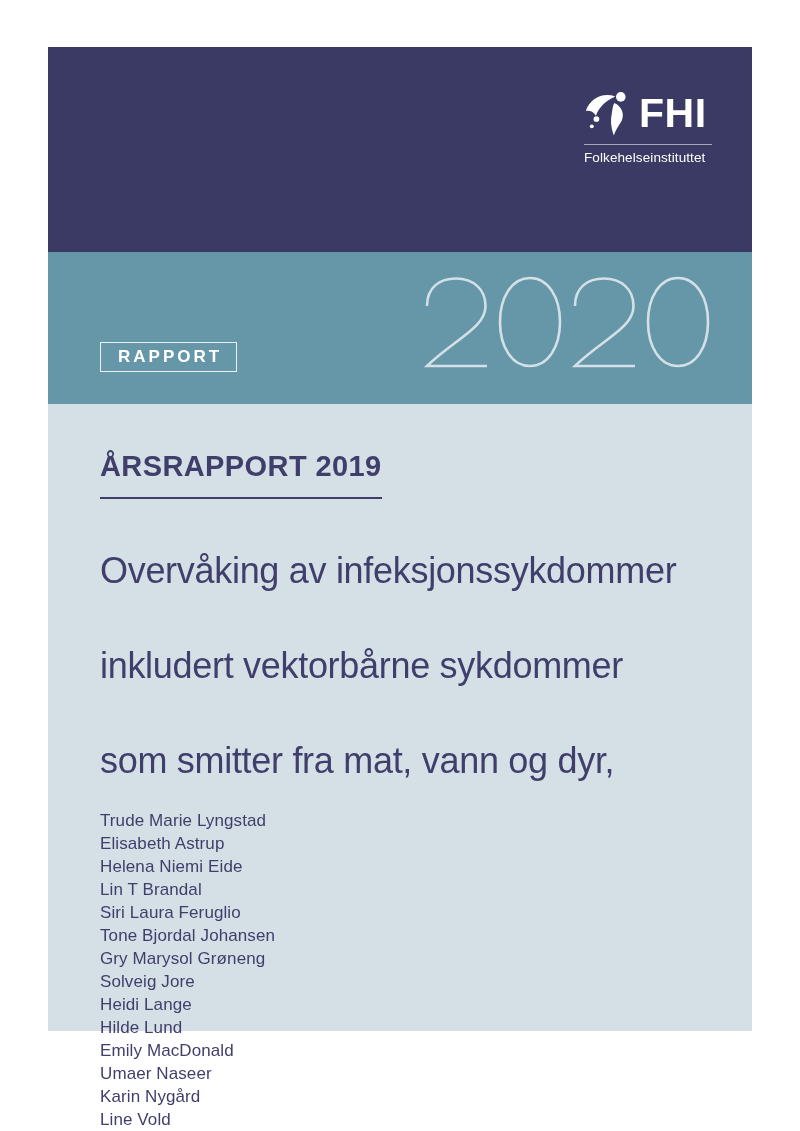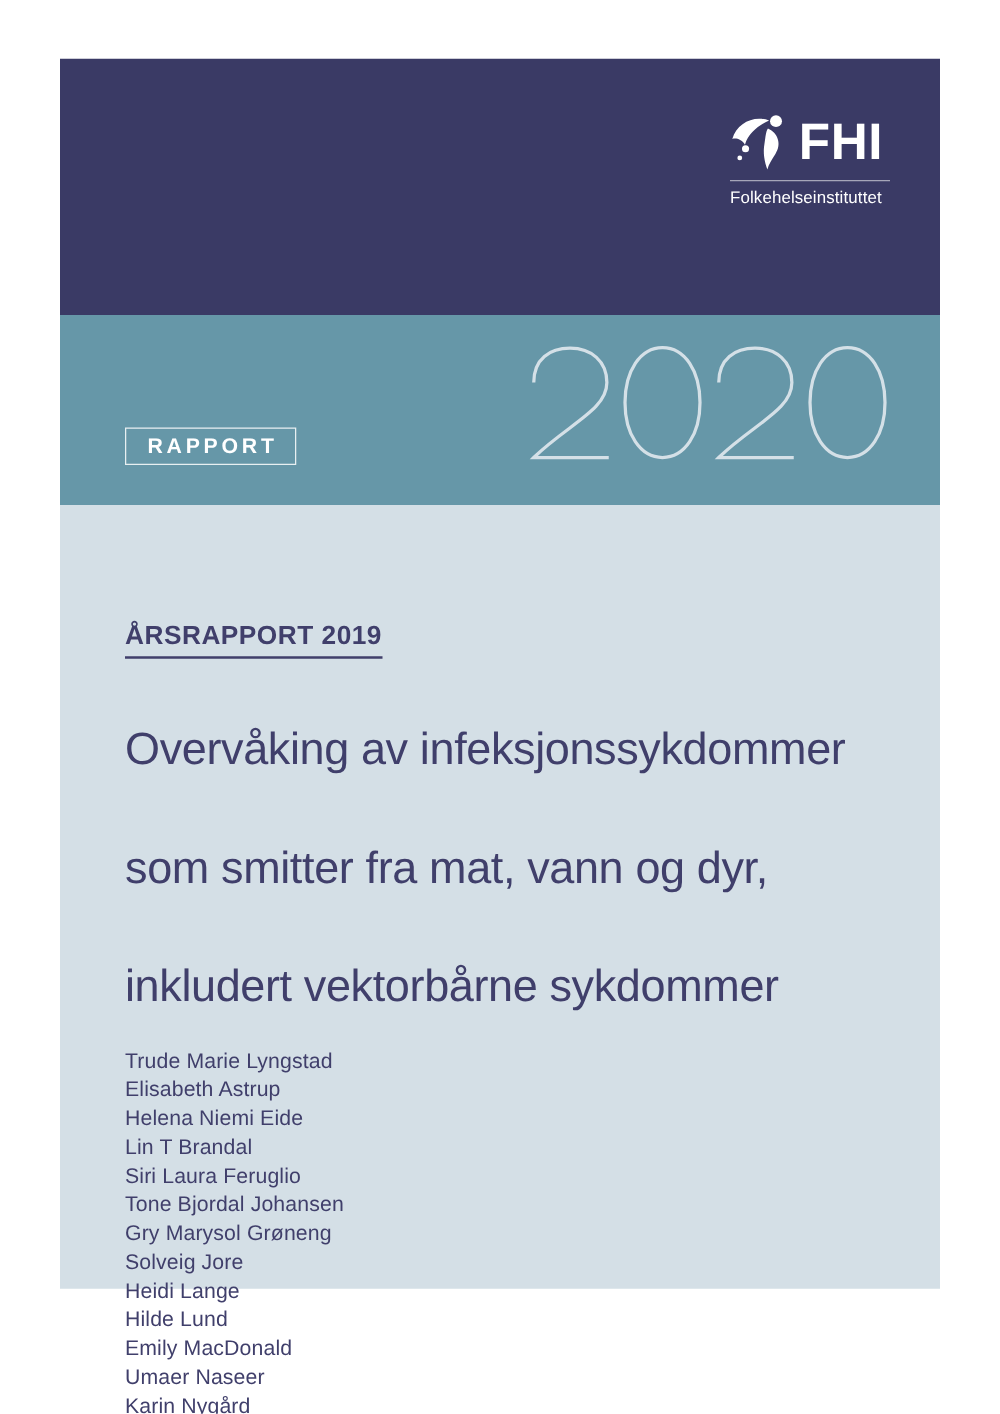--- a/index.html
+++ b/index.html
@@ -96,25 +96,24 @@
   
   .band-light {
     height: 627px;
     background: var(--light-blue, #d4dfe6);
     padding: 46px 36px 0 52px;
     color: var(--text-navy, #403f6b);
   }
   .annual {
     display: inline-block;
     font-weight: bold;
-    font-size: 21px;
+    font-size: 29px;
     letter-spacing: 0.4px;
-    padding-bottom: 4px;
+    padding-bottom: 14px;
     border-bottom: 2.5px solid var(--text-navy, #403f6b);
-    margin-top: 47px;
   }
   .title {
     margin: 16px 0 0;
     font-size: 36px;
     font-weight: 300;
     line-height: 47px;
     letter-spacing: -0.3px;
   }
   .title > div { white-space: nowrap; margin-top: 48px; }
   .authors {
@@ -161,22 +160,22 @@
           </g>
       </svg>
     </section>
 
     <section class="band-light">
       <div>
         <span class="annual">ÅRSRAPPORT 2019</span>
       </div>
       <h1 class="title">
           <div>Overvåking av infeksjonssykdommer</div>
+          <div>inkludert vektorbårne sykdommer</div>
           <div>som smitter fra mat, vann og dyr,</div>
-          <div>inkludert vektorbårne sykdommer</div>
         </h1>
       <div class="authors">
           <div>Trude Marie Lyngstad</div>
           <div>Elisabeth Astrup</div>
           <div>Helena Niemi Eide</div>
           <div>Lin T Brandal</div>
           <div>Siri Laura Feruglio</div>
           <div>Tone Bjordal Johansen</div>
           <div>Gry Marysol Grøneng</div>
           <div>Solveig Jore</div>

